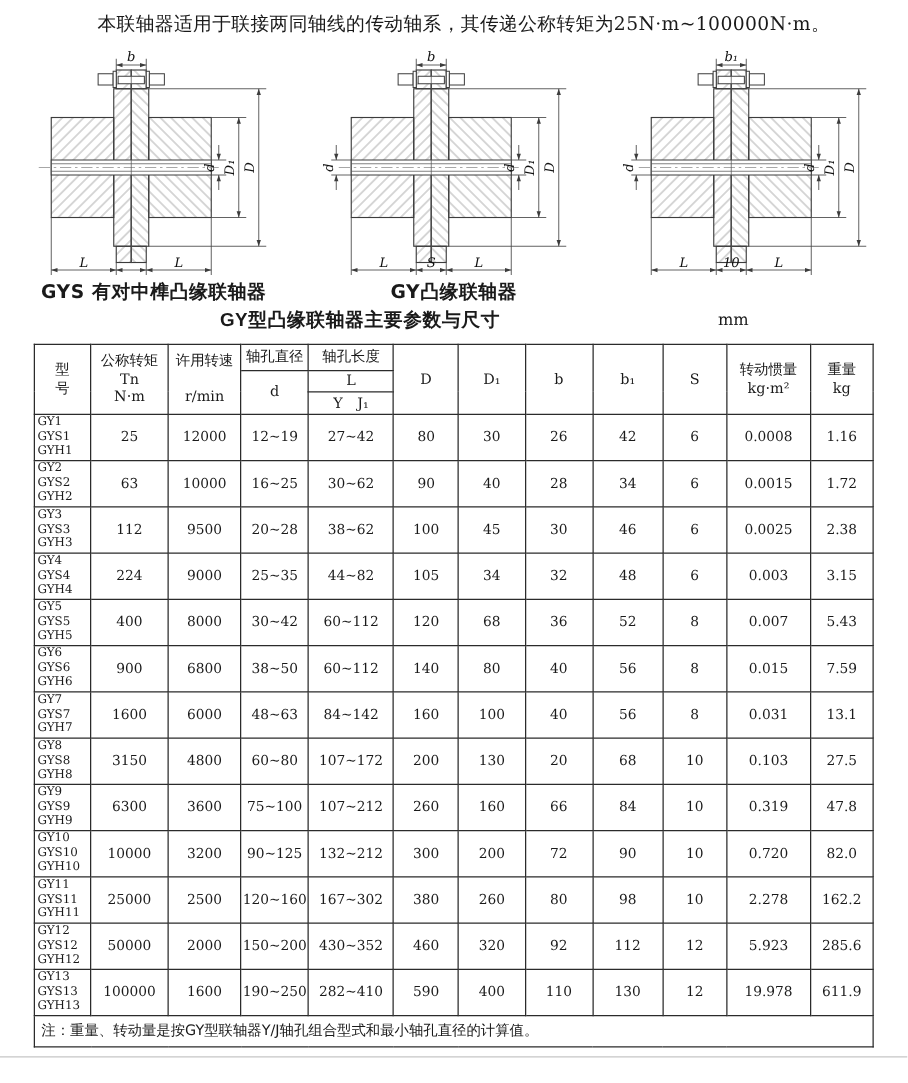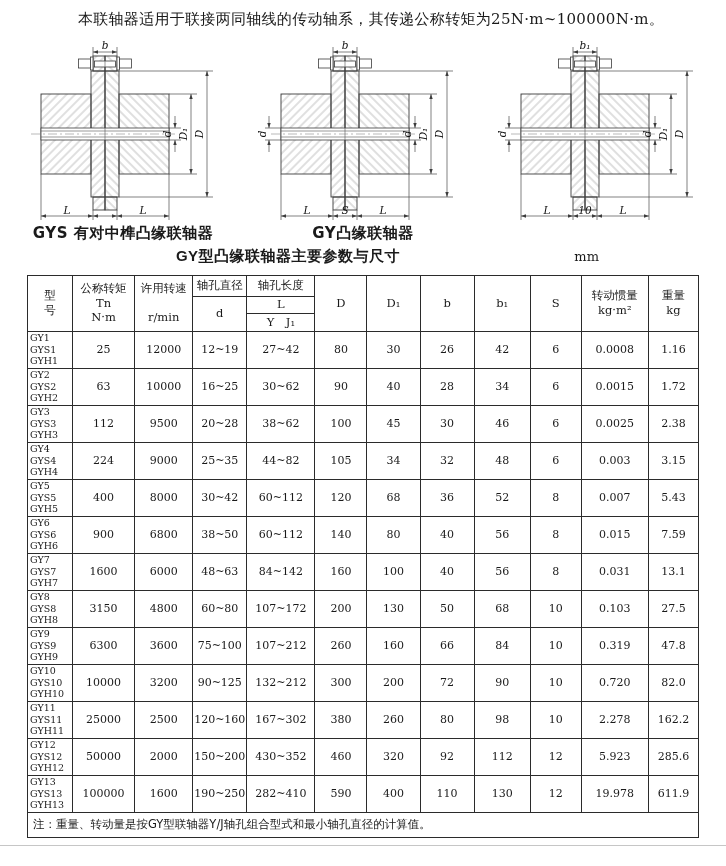--- a/index.html
+++ b/index.html
@@ -446,21 +446,21 @@
         <tr>
           <td class="model-cell">GY8
 GYS8
 GYH8</td>
           <td>3150</td>
           <td>4800</td>
           <td>60~80</td>
           <td>107~172</td>
           <td>200</td>
           <td>130</td>
-          <td>50</td>
+          <td>20</td>
           <td>68</td>
           <td>10</td>
           <td>0.103</td>
           <td>27.5</td>
         </tr>
         <tr>
           <td class="model-cell">GY9
 GYS9
 GYH9</td>
           <td>6300</td>

